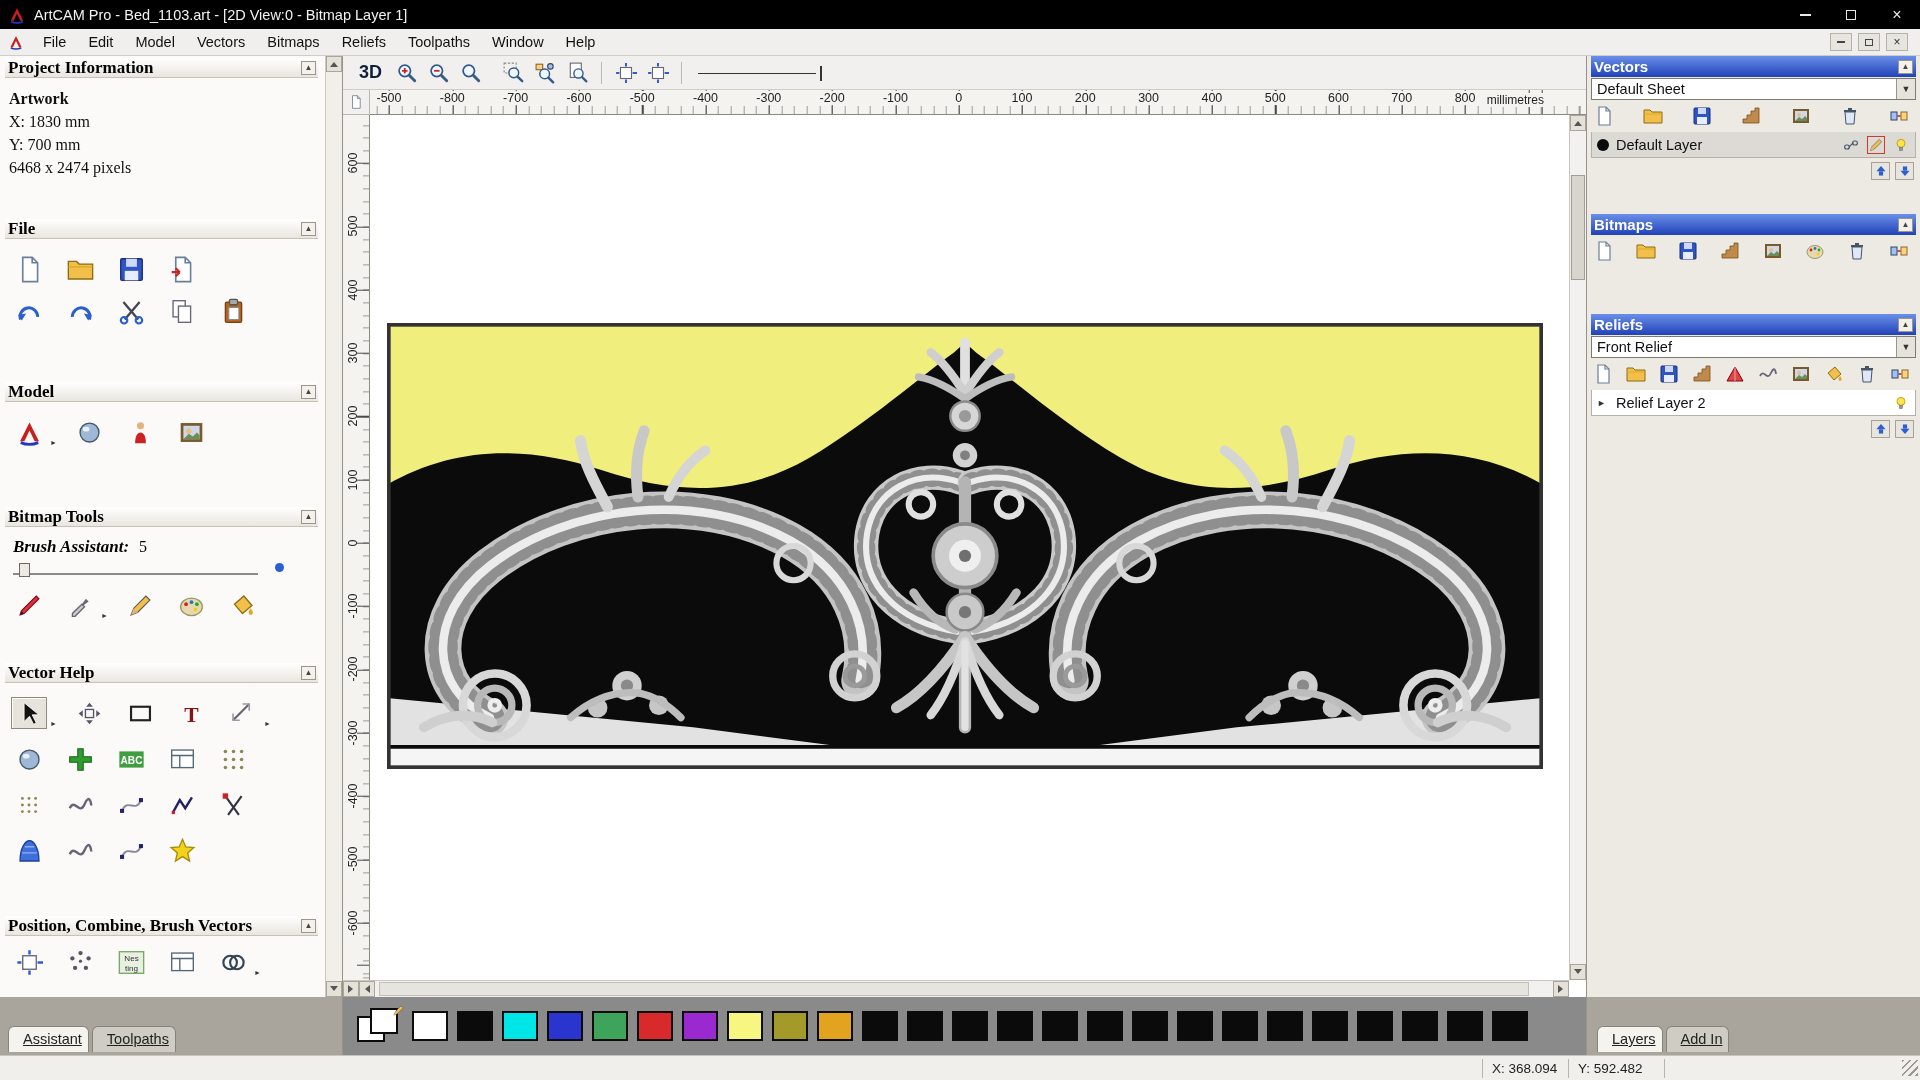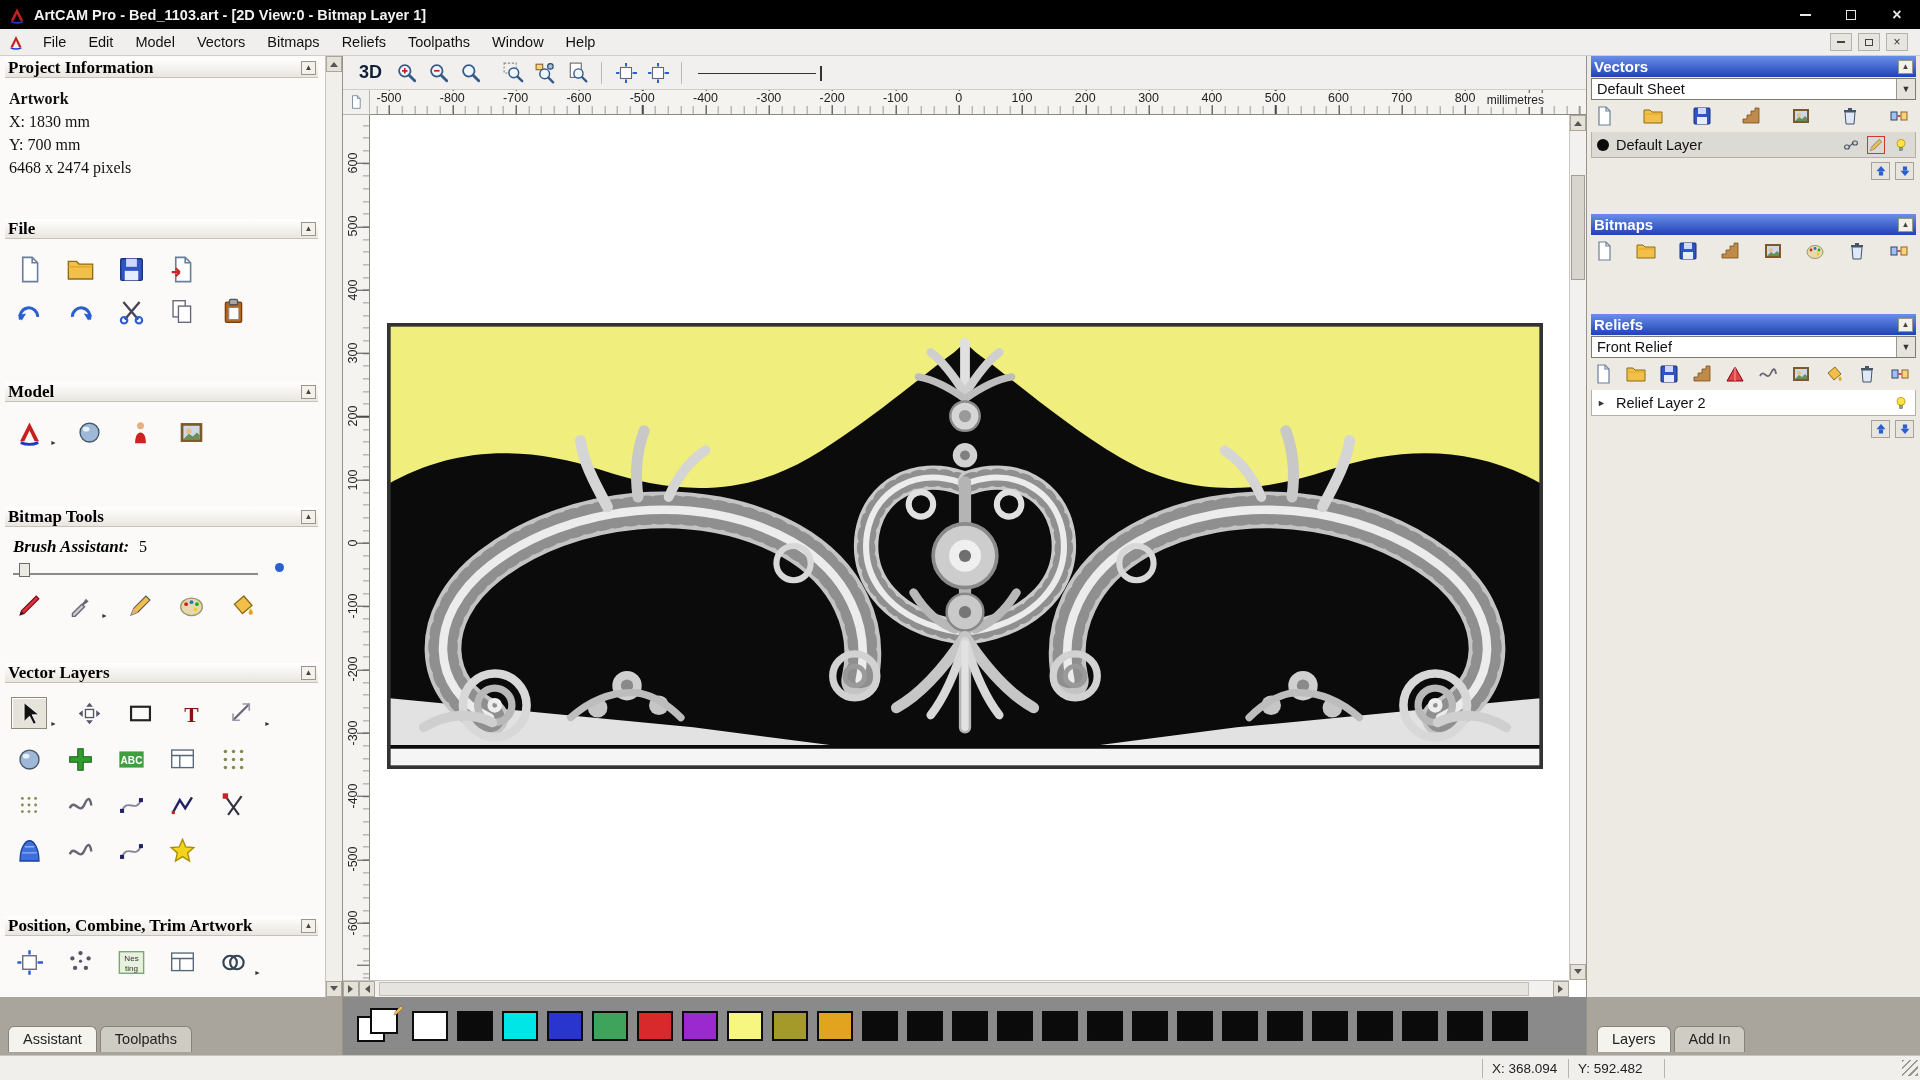--- a/index.html
+++ b/index.html
@@ -1,20 +1,20 @@
 <!DOCTYPE html>
 <html><head>
 <meta charset="utf-8">
 <style>
   *{margin:0;padding:0;box-sizing:border-box}
   html,body{width:1920px;height:1080px;background:#555;font-family:"Liberation Sans",sans-serif;}
   .app{position:relative;width:1920px;height:1080px;background:#d6d3cc;overflow:hidden;}
 
   
-  .titlebar{position:absolute;left:0;top:0;width:1920px;height:29px;background:#000;display:flex;align-items:center;color:#eee;font-weight:bold;}
+  .titlebar{position:absolute;left:0;top:0;width:1920px;height:29px;background:#000;display:flex;align-items:center;color:#eee;}
   .titlebar .app-ic{width:18px;height:18px;margin:0 8px 0 8px;}
   .titlebar .title{font-size:14.5px;color:#f2f2f2;}
   .winbtns{margin-left:auto;display:flex;height:29px;}
   .wb{width:46px;height:29px;display:flex;align-items:center;justify-content:center;color:#e8e8e8;font-size:16px;}
   .wb .bar{width:11px;height:2px;background:#e8e8e8;display:block;}
   .wb .sq{width:10px;height:10px;border:1.5px solid #e8e8e8;display:block;}
 
   
   .menubar{position:absolute;left:0;top:29px;width:1920px;height:27px;background:#f0efed;border-bottom:1px solid #cfcdc8;display:flex;align-items:center;}
   .menubar .app-ic{width:16px;height:16px;margin:0 8px;}
@@ -52,21 +52,21 @@
   .fly{font-size:7px;color:#333;margin-left:-12px;align-self:flex-end;padding-bottom:2px;}
 
   .bd-line{padding:10px 0 0 8px;font:italic bold 17px "Liberation Serif",serif;color:#000;}
   .bd-line .bd-val{font:16px "Liberation Serif",serif;padding-left:10px;}
   .bd-slider{position:relative;height:18px;margin:4px 8px 0 8px;}
   .bd-track{position:absolute;left:0;right:52px;top:12px;height:2px;background:#8a8a8a;}
   .bd-thumb{position:absolute;left:6px;top:2px;width:11px;height:14px;background:#eceae4;border:1px solid #6f6b62;}
   .bd-dot{position:absolute;right:26px;top:2px;width:9px;height:9px;border-radius:50%;background:#2b5fd0;}
 
   .lp-bbar{position:absolute;left:0;right:0;bottom:0;height:58px;background:#a9a59c;display:flex;align-items:flex-end;gap:3px;padding:0 0 3px 8px;}
-  .tab{height:26px;padding:4px 14px 0 14px;background:#cfccc3;border:1px solid #87837a;border-bottom:none;border-radius:6px 6px 0 0;font-size:14.5px;color:#222;}
+  .tab{height:26px;padding:4px 6px 0 14px;background:#cfccc3;border:1px solid #87837a;border-bottom:none;border-radius:6px 6px 0 0;font-size:14.5px;color:#222;text-decoration:underline;}
   .tab.active{background:#f5f3ee;}
 
   
   .center{position:absolute;left:343px;top:56px;width:1243px;height:999px;background:#fff;}
   .vtoolbar{position:absolute;left:0;top:0;width:1243px;height:34px;background:#f1f0ee;border-bottom:1px solid #cfcdc8;display:flex;align-items:center;gap:5px;padding-left:10px;}
   .btn3d{font:bold 18px "Liberation Sans",sans-serif;color:#10203a;padding:0 6px;letter-spacing:0px;}
   .tbtn{width:27px;height:27px;display:flex;align-items:center;justify-content:center;}
   .tsep{width:1px;height:22px;background:#bdbab4;margin:0 5px;}
   .linectl{position:relative;width:130px;height:22px;margin-left:6px;}
   .linectl .ln{position:absolute;left:0;right:12px;top:11px;height:1px;background:#333;}
@@ -558,21 +558,21 @@
         <span class="tool">
             <svg class="i28">
               <use href="#s-bucket"></use>
             </svg>
           </span>
       </div>
     </div>
 
     <div class="sec" style="top:607px">
       <div class="sec-h">
-          <b>Vector Layers</b>
+          <b>Vector Help</b>
           <span class="roll">▲</span>
         </div>
       <div class="trow">
         <span class="tool pressed">
             <svg class="i28">
               <use href="#s-cursor"></use>
             </svg>
           </span>
           <i class="fly">►</i>
         <span class="tool">
@@ -670,21 +670,21 @@
         <span class="tool">
             <svg class="i28">
               <use href="#s-star"></use>
             </svg>
           </span>
       </div>
     </div>
 
     <div class="sec" style="top:860px">
       <div class="sec-h">
-          <b>Position, Combine, Trim Artwork</b>
+          <b>Position, Combine, Brush Vectors</b>
           <span class="roll">▲</span>
         </div>
       <div class="trow tight">
         <span class="tool">
             <svg class="i28">
               <use href="#s-pan"></use>
             </svg>
           </span>
         <span class="tool">
             <svg class="i28">

